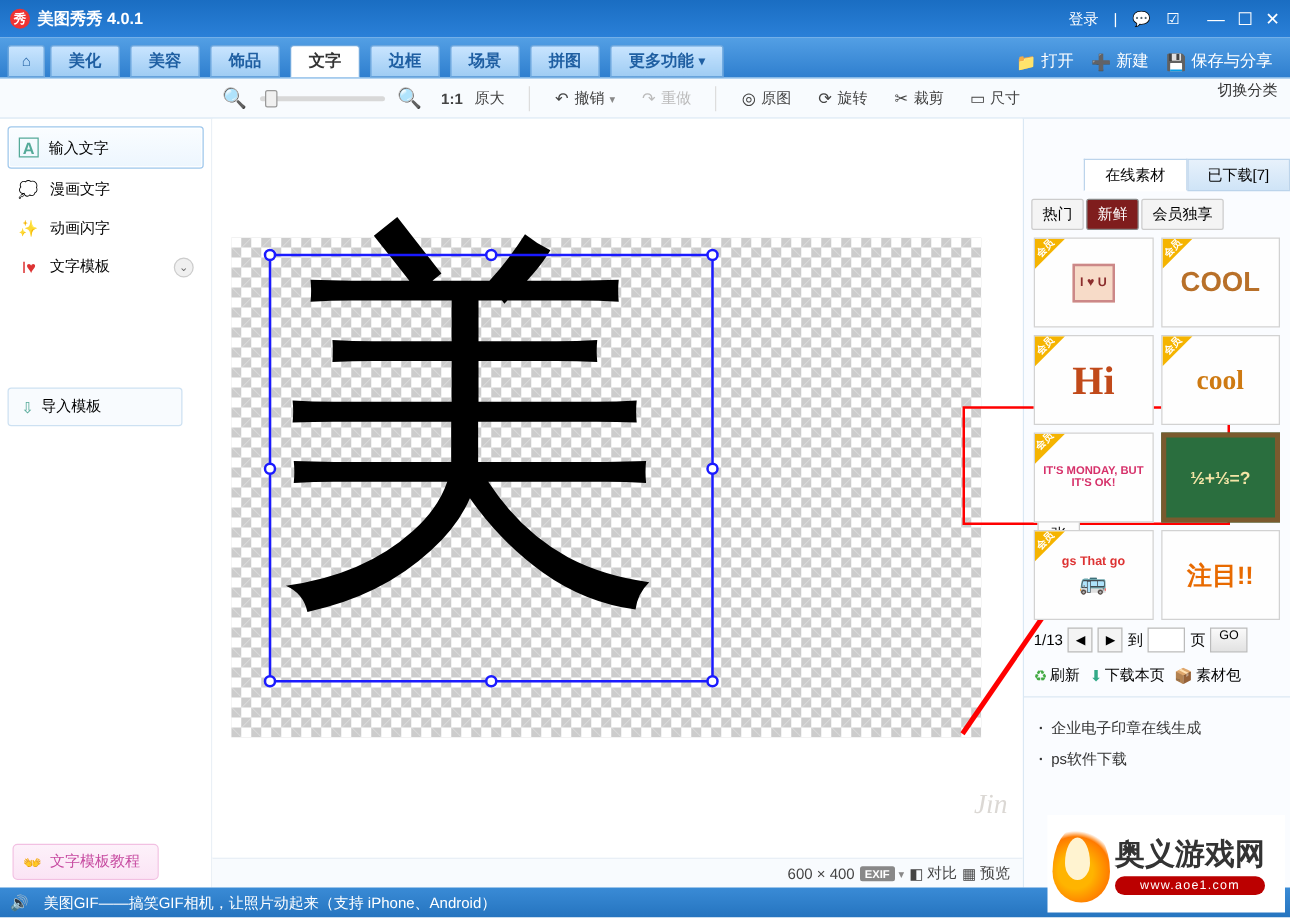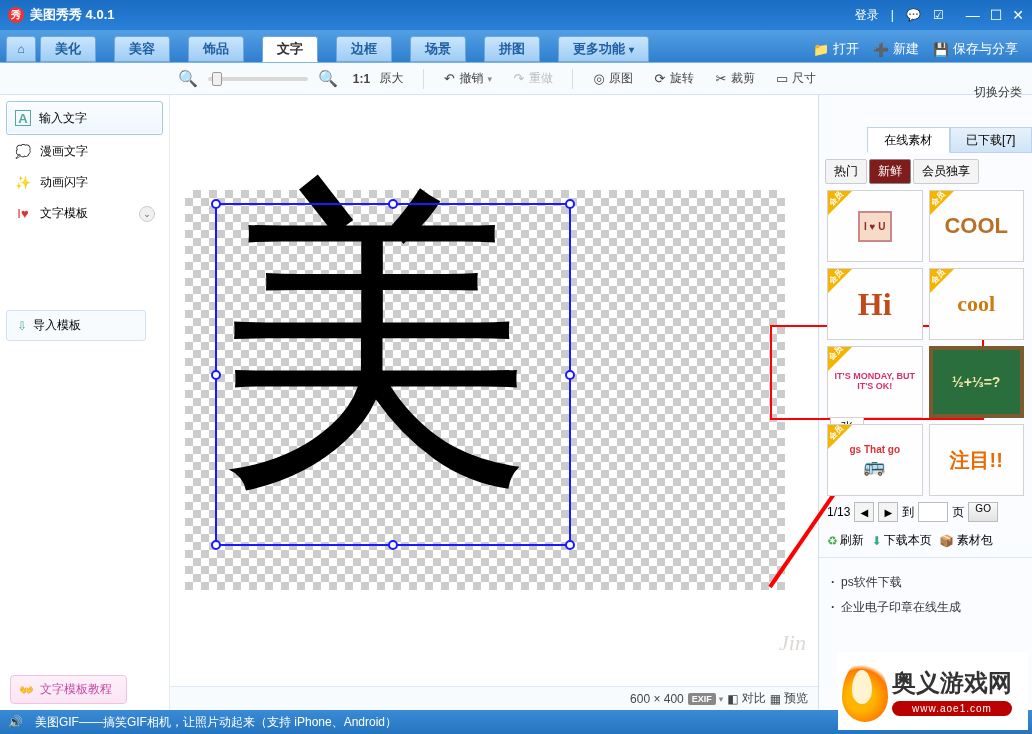--- a/index.html
+++ b/index.html
@@ -10,41 +10,41 @@
 .titlebar .logo { width: 16px; height: 16px; background: #e33; border-radius: 50%; display: flex; align-items: center; justify-content: center; font-size: 10px; font-weight: bold; margin-right: 6px; }
 .titlebar .title { font-weight: bold; font-size: 13px; }
 .titlebar .spacer { flex: 1; }
 .titlebar .tb-link { margin: 0 6px; color: #fff; cursor: pointer; }
 .titlebar .win-btns { display: flex; gap: 10px; margin-left: 16px; }
 .titlebar .win-btns span { cursor: pointer; font-size: 14px; display: flex; align-items: center; }
 
 
 .tabbar { height: 33px; background: linear-gradient(#539fe4, #2f7fcf); display: flex; align-items: flex-end; padding: 0 6px; border-bottom: 1px solid #7db5e8; }
 .tab-home { width: 30px; height: 26px; background: linear-gradient(#c9e5ff,#9fccf3); border: 1px solid #6fa8dd; border-radius: 3px 3px 0 0; display: flex; align-items: center; justify-content: center; margin-right: 4px; cursor: pointer; color:#1f5fa2; }
-.tab { height: 26px; padding: 0 14px; background: linear-gradient(#c9e5ff,#9fccf3); border: 1px solid #6fa8dd; border-radius: 3px 3px 0 0; margin-right: 18px; display: flex; align-items: center; font-size: 13px; color: #1f5fa2; cursor: pointer; font-weight: bold; text-align: right; }
+.tab { height: 26px; padding: 0 14px; background: linear-gradient(#c9e5ff,#9fccf3); border: 1px solid #6fa8dd; border-radius: 3px 3px 0 0; margin-right: 8px; display: flex; align-items: center; font-size: 13px; color: #1f5fa2; cursor: pointer; font-weight: bold; text-align: right; }
 .tab.active { background: #fff; color: #333; border-bottom: 1px solid #fff; }
 .tab .drop { margin-left: 4px; font-size: 10px; }
 .tabbar .spacer { flex: 1; }
 .tabbar .right-tools { display: flex; gap: 14px; align-items: center; color: #fff; padding: 0 8px 4px 0; }
 .tabbar .rt-item { display: flex; align-items: center; gap: 4px; cursor: pointer; font-size:13px; }
 .rt-icon { width: 16px; height: 16px; display: flex; align-items: center; justify-content: center; }
 
 
 .toolbar2 { height: 32px; background: #f8fbfe; border-bottom: 1px solid #d4e4f2; display: flex; align-items: center; padding: 0 8px; gap: 10px; }
 .toolbar2 .gap { width: 160px; }
 .sep { width: 1px; height: 20px; background: #ddd; margin: 0 4px; }
 .zoom-icon { font-size: 16px; color: #555; cursor: pointer; }
 .slider { width: 100px; height: 4px; background: #d8d8d8; border-radius: 2px; position: relative; }
 .slider .thumb { width: 10px; height: 14px; background: #f0f0f0; border: 1px solid #999; border-radius: 2px; position: absolute; top: -5px; left: 4px; }
 .tl-btn { display: flex; align-items: center; gap: 3px; color: #444; cursor: pointer; padding: 3px 5px; }
 .tl-ico { font-size: 13px; display:inline-block; width:14px; text-align:center; }
 .tl-min { font-size:9px; color:#888; margin-left:1px; }
 
 
-.catrow { position: absolute; right: 10px; top: 84px; display: flex; align-items: center; gap: 4px; }
+.catrow { position: absolute; right: 10px; top: 64px; display: flex; align-items: center; gap: 4px; }
 .catrow select { width: 158px; height: 22px; font-size: 12px; border:1px solid #aac7e4; background:#f3f8fd; }
 .catrow .lbl { color:#333; }
 
 
 .main { display: flex; height: calc(100% - 30px - 33px - 32px - 24px); }
 .sidebar { width: 170px; background: #fff; border-right: 1px solid #e3ecf4; padding: 6px 6px; }
 .side-item { display: flex; align-items: center; gap: 8px; padding: 6px 8px; border-radius: 3px; cursor: pointer; margin-bottom: 2px; }
 .side-item.active { border: 1px solid #9fc7ec; background: linear-gradient(#fafdff,#edf6fe); height: 34px; box-shadow: inset 0 0 0 1px #fff; }
 .side-ico { width: 18px; height: 16px; display: flex; align-items: center; justify-content: center; font-size: 13px; }
 .side-item .expand { margin-left: auto; width: 16px; height: 16px; background: #f0f0f0; border: 1px solid #ccc; border-radius: 50%; display: flex; align-items: center; justify-content: center; font-size: 9px; color: #666; }
@@ -350,22 +350,22 @@
           <span style="color:#3a8">⬇</span>
           <span>下载本页</span>
         </span>
       <span class="tl">
           <span style="color:#a70">📦</span>
           <span>素材包</span>
         </span>
     </div>
     <div style="border-top:1px solid #dbe8f4;margin:4px 0"></div>
     <div class="links">
+      <div class="lnk">企业电子印章在线生成</div>
       <div class="lnk">ps软件下载</div>
-      <div class="lnk">企业电子印章在线生成</div>
     </div>
   </div>
 </div>
 
 <div class="tut-btn">
   <span>👐</span>
   <span>文字模板教程</span>
 </div>
 
 <div class="statusbar">

